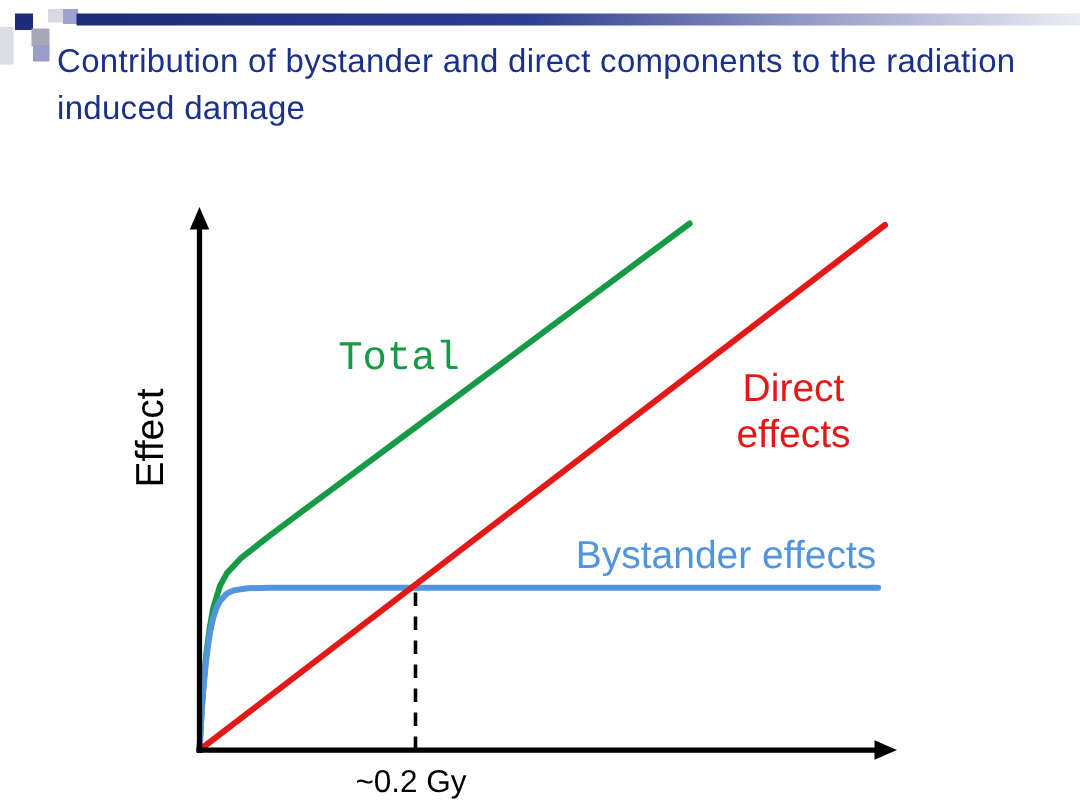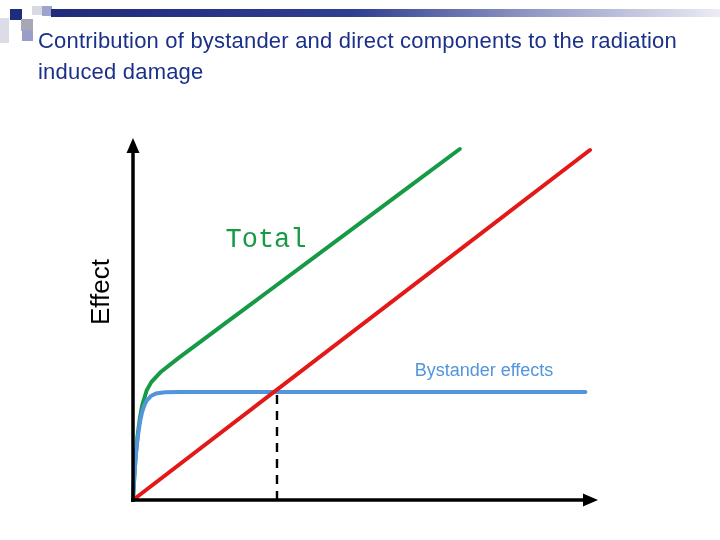--- a/index.html
+++ b/index.html
@@ -16,21 +16,21 @@
          letter-spacing:0.2px;}
 
   
   .chart-svg{position:absolute;left:0;top:0;width:720px;height:540px;}
 
   .lbl{position:absolute;white-space:nowrap;transform:translate(-50%,-50%);}
   .lbl-effect{color:#000;font-size:26px;transform:translate(-50%,-50%) rotate(-90deg);}
   .lbl-dose{color:#000;font-size:28px;}
   .lbl-total{font-size:27px;font-family:Liberation Mono, monospace;}
   .lbl-direct{font-size:26px;text-align:center;line-height:31px;white-space:normal;width:120px;}
-  .lbl-bystander{font-size:18px;}
+  .lbl-bystander{font-size:26px;}
   .lbl-gy{color:#000;font-size:21px;}
 </style>
 </head>
 <body>
 
 <div class="slide">
 
   <div class="sq" style="left:10px;top:9px;width:12px;height:11px;background:#1F2B7B;"></div>
   <div class="sq" style="left:32px;top:6px;width:10px;height:9px;background:#D9D9E3;"></div>
   <div class="sq" style="left:42px;top:6px;width:10px;height:10px;background:#9EA2CE;"></div>
@@ -53,14 +53,19 @@
     <line x1="133" y1="502" x2="133" y2="150" stroke="#000" stroke-width="3.5"></line>
     <polygon points="133,138 126.5,153 139.5,153" fill="#000"></polygon>
 
     <line x1="131" y1="500" x2="586" y2="500" stroke="#000" stroke-width="3.5"></line>
     <polygon points="598,500 583,493.5 583,506.5" fill="#000"></polygon>
   </svg>
 
   <div class="lbl lbl-effect" style="left:100px;top:292px;">Effect</div>
   <div class="lbl lbl-dose" style="left:553px;top:523px;margin-top:35px;">Dose</div>
   <div class="lbl lbl-total" style="left: 266px; top: 240px; color: rgb(23, 154, 70);">Total</div>
+  <div class="lbl lbl-direct" style="left: 529px; top: 274px; color: rgb(226, 25, 23);">
+    <span>Direct</span><br>
+    <span>effects</span>
+  </div>
   <div class="lbl lbl-bystander" style="left: 484px; top: 370px; color: rgb(82, 149, 220);">Bystander effects</div>
+  <div class="lbl lbl-gy" style="left:274px;top:522px;">~0.2 Gy</div>
 </div>
 
 </body></html>

